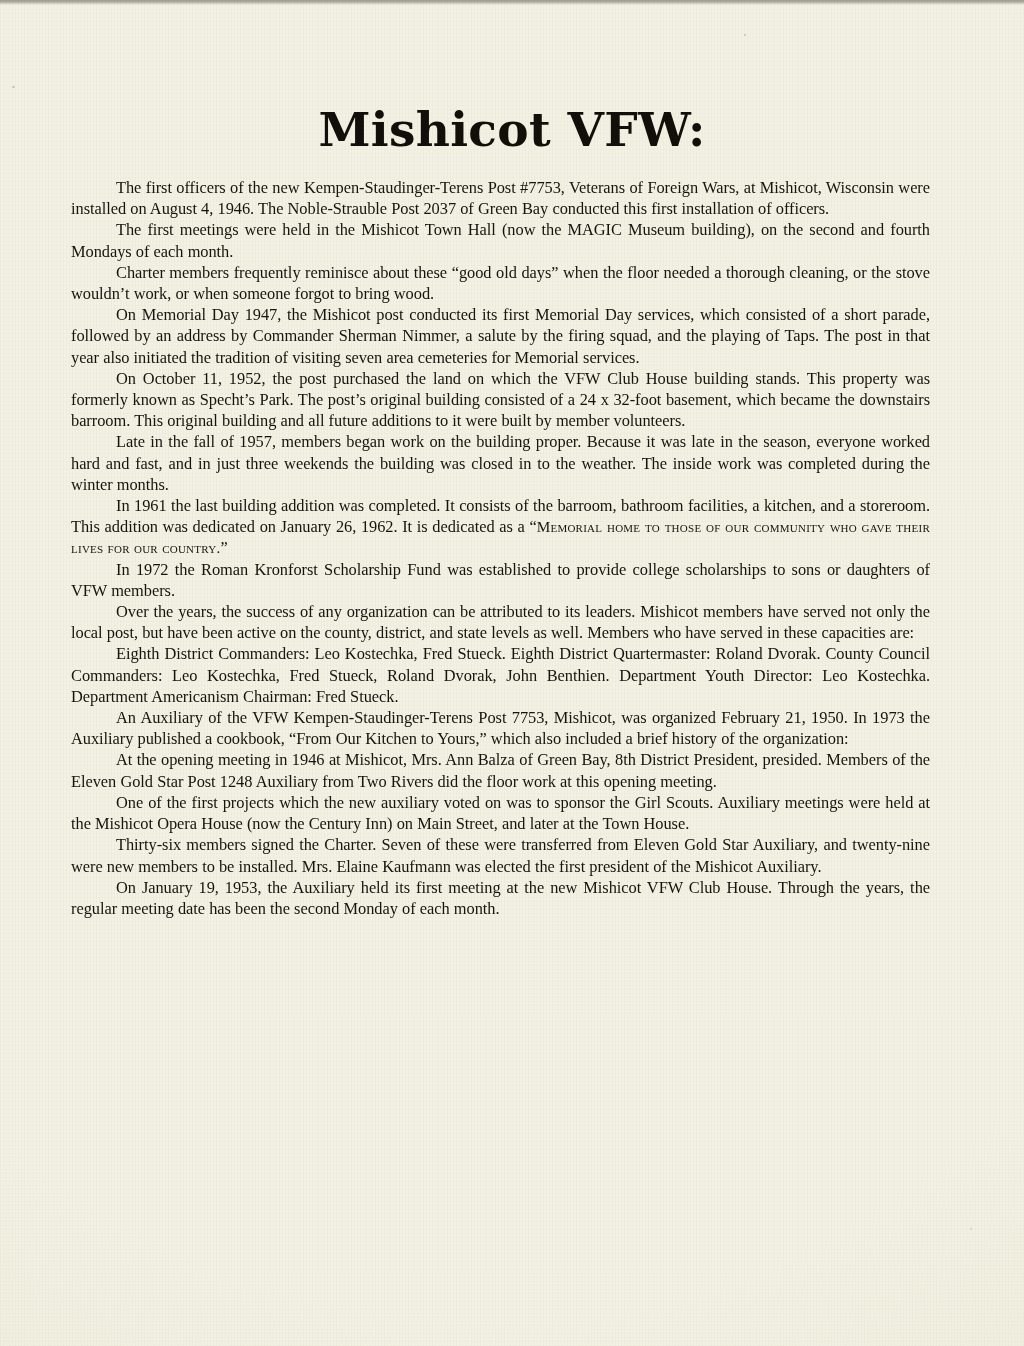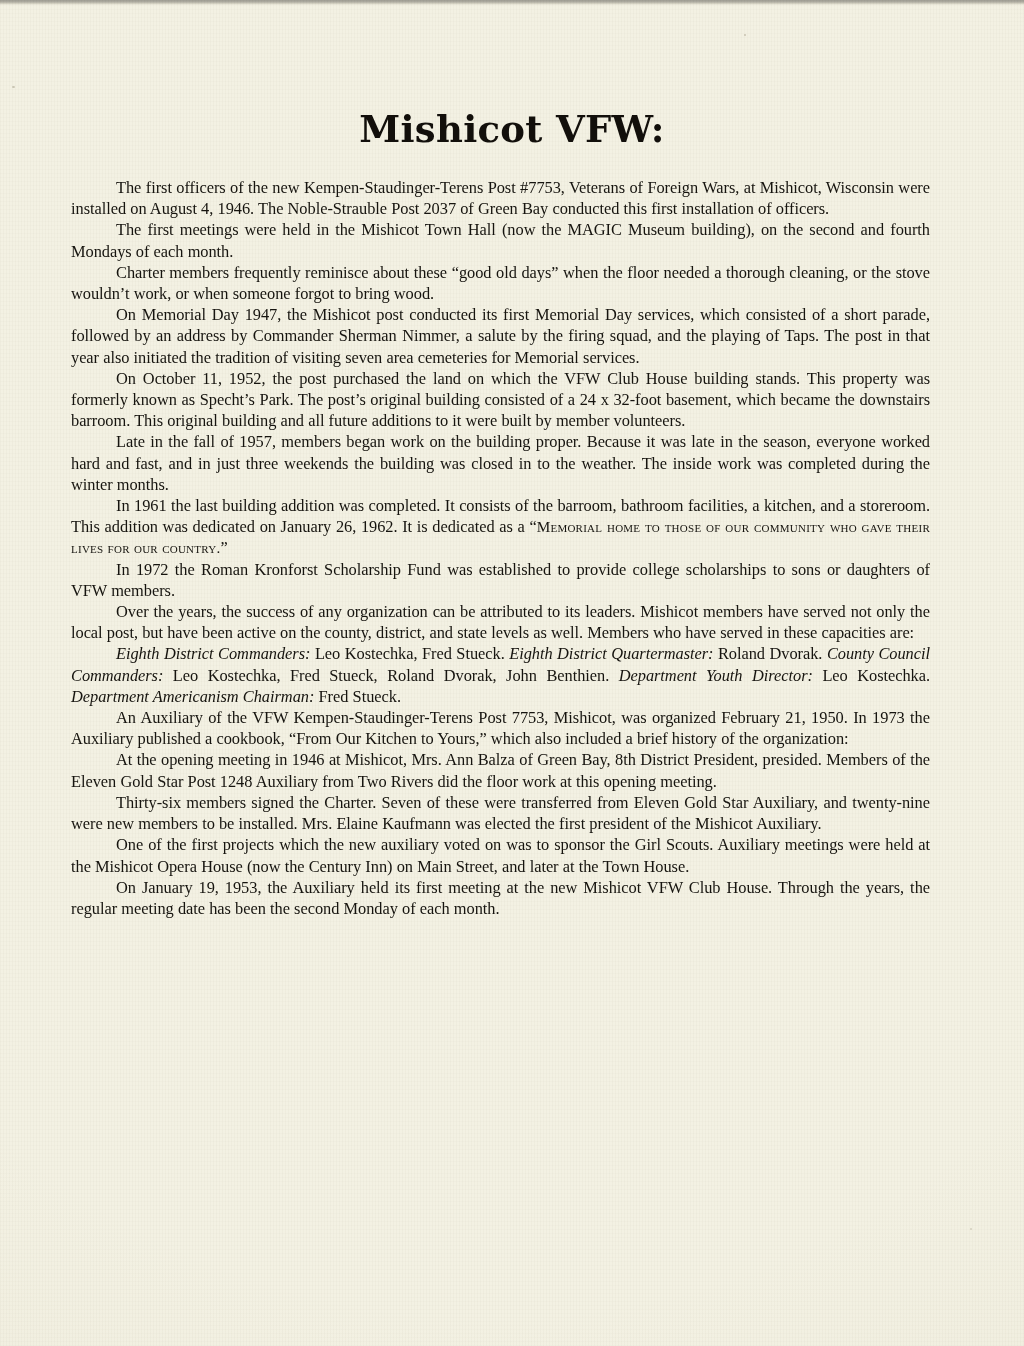--- a/index.html
+++ b/index.html
@@ -65,21 +65,21 @@
   }
 
   .title-block {
     text-align: center;
     margin: 0;
     padding: 104px 60px 0 60px;
   }
   .title-line {
     font-family: "DejaVu Serif", "Liberation Serif", serif;
     font-weight: bold;
-    font-size: 37px;
+    font-size: 47px;
     line-height: 51px;
     letter-spacing: 0.3px;
     color: #120f0b;
   }
 
   .body-copy {
     margin: 8px;
     padding: 14px 86px 0 63px;
   }
   .para {
@@ -94,21 +94,20 @@
     hyphens: none;
   }
   .para + .para { margin-top: 0; }
 
   .sc {
     font-variant: small-caps;
     font-size: 15.2px;
     letter-spacing: 0.25px;
   }
   .role {
-    font-style: italic;
   }
 
   .speck {
     position: absolute;
     background: #8e8771;
     opacity: 0.42;
     border-radius: 50%;
     pointer-events: none;
     z-index: 3;
   }
@@ -141,18 +140,18 @@
 
     <p class="para"><span>In 1961 the last building addition was completed.  It consists of the barroom, bathroom facilities, a kitchen, and a storeroom.  This addition was dedicated on January 26, 1962.  It is dedicated as a “</span><span class="sc">Memorial home to those of our community who gave their lives for our country.</span><span>”</span></p>
 
     <p class="para">In 1972 the Roman Kronforst Scholarship Fund was established to provide college scholarships to sons or daughters of VFW members.</p>
     <p class="para">Over the years, the success of any organization can be attributed to its leaders.  Mishicot members have served not only the local post, but have been active on the county, district, and state levels as well.  Members who have served in these capacities are:</p>
 
     <p class="para"><span class="role">Eighth District Commanders:</span><span> Leo Kostechka, Fred Stueck. </span><span class="role">Eighth District Quartermaster:</span><span> Roland Dvorak.  </span><span class="role">County Council Commanders:</span><span>  Leo Kostechka, Fred Stueck, Roland Dvorak, John Benthien. </span><span class="role">Department Youth Director:</span><span>  Leo Kostechka.  </span><span class="role">Department Americanism Chairman:</span><span>  Fred Stueck.</span></p>
 
     <p class="para">An Auxiliary of the VFW Kempen-Staudinger-Terens Post 7753, Mishicot, was organized February 21, 1950.  In 1973 the Auxiliary published a cookbook, “From Our Kitchen to Yours,” which also included a brief history of the organization:</p>
     <p class="para">At the opening meeting in 1946 at Mishicot, Mrs. Ann Balza of Green Bay, 8th District President, presided.  Members of the Eleven Gold Star Post 1248 Auxiliary from Two Rivers did the floor work at this opening meeting.</p>
+    <p class="para">One of the first projects which the new auxiliary voted on was to sponsor the Girl Scouts.  Auxiliary meetings were held at the Mishicot Opera House (now the Century Inn) on Main Street, and later at the Town House.</p>
     <p class="para">Thirty-six members signed the Charter.  Seven of these were transferred from Eleven Gold Star Auxiliary, and twenty-nine were new members to be installed.  Mrs. Elaine Kaufmann was elected the first president of the Mishicot Auxiliary.</p>
-    <p class="para">One of the first projects which the new auxiliary voted on was to sponsor the Girl Scouts.  Auxiliary meetings were held at the Mishicot Opera House (now the Century Inn) on Main Street, and later at the Town House.</p>
     <p class="para">On January 19, 1953, the Auxiliary held its first meeting at the new Mishicot VFW Club House.  Through the years, the regular meeting date has been the second Monday of each month.</p>
 
   </main>
 </div>
 
 </body></html>

